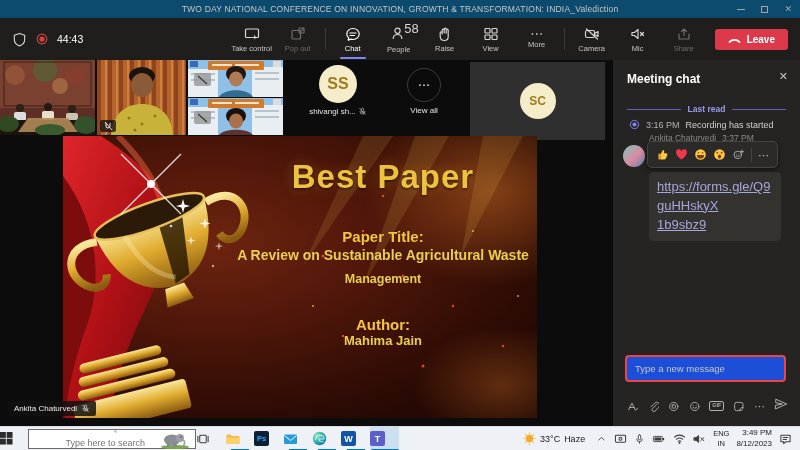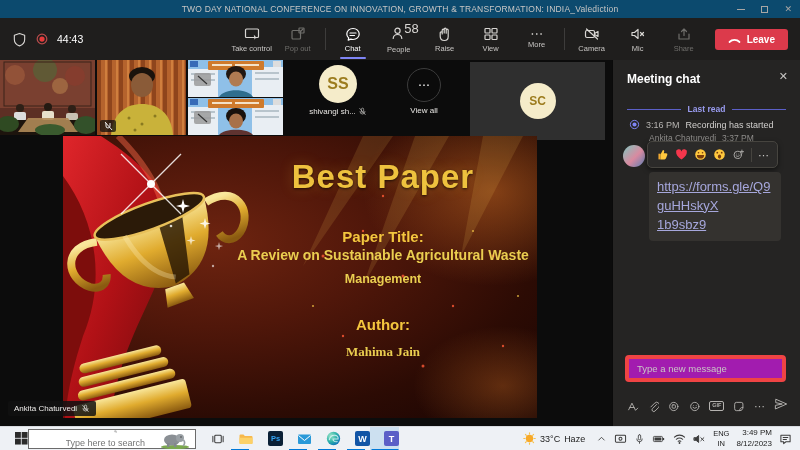--- a/index.html
+++ b/index.html
@@ -53,21 +53,21 @@
     background:radial-gradient(ellipse 95% 85% at 32% 38%, #6e2410 0%, #50170a 35%, #2c0b04 72%, #1b0503 100%); }
   .slide-overlay { position:absolute; inset:0; pointer-events:none; }
   .slide-text { position:absolute; left:172px; top:0; width:296px; height:100%;
     display:flex; flex-direction:column; align-items:center; text-align:center; }
   .s-title { margin-top:22px; font-size:33px; font-weight:bold; color:#eec23e; letter-spacing:1px;
     text-shadow:0 1px 3px rgba(0,0,0,.7), 0 0 14px rgba(255,190,60,.25); }
   .s-label { margin-top:32px; font-size:15px; font-weight:bold; color:#f3c63e; }
   .s-line1 { margin-top:2px; font-size:14px; font-weight:bold; color:#eace50; white-space:nowrap; }
   .s-line2 { margin-top:9px; font-size:12.5px; font-weight:bold; color:#eace50; }
   .s-author-label { margin-top:30px; font-size:15px; font-weight:bold; color:#f3c63e; }
-  .s-author { margin-top:11px; font-size:13px; font-weight:bold; color:#eace50;font-family:Liberation Serif, serif; }
+  .s-author { font-size:13px; font-weight:bold; color:#eace50; }
   .presenter-pill { position:absolute; left:8px; bottom:10px; background:rgba(18,18,18,.85);
     border-radius:2px; padding:3px 6px; display:flex; align-items:center; gap:4px;
     color:#eceae8; font-size:8px; }
 
   
   .chat { position:absolute; left:612px; top:60px; width:188px; height:366px; background:#252423;
     border-left:1px solid #0a0a0a; }
   .chat-header { position:absolute; top:12px; left:14px; color:#fff; font-size:12px; font-weight:bold; }
   .chat-close { position:absolute; top:10px; right:12px; color:#c8c6c4; font-size:11px; }
   .last-read { position:absolute; top:44px; left:14px; right:14px; display:flex; align-items:center; gap:7px; }
@@ -80,36 +80,36 @@
   .msg-avatar { position:absolute; top:85px; left:10px; width:22px; height:22px; border-radius:50%;
     background:linear-gradient(135deg,#7ec8c0 0%,#d98aa0 55%,#5a7fb5 100%); }
   .react-bar { position:absolute; top:81px; left:34px; height:27px; background:#2b2a29;
     border:1px solid #46443f; border-radius:5px; display:flex; align-items:center; gap:6px;
     padding:0 8px; box-shadow:0 2px 5px rgba(0,0,0,.5); }
   .react-bar .rsep { width:1px; height:14px; background:#46443f; }
   .react-more { color:#c8c6c4; font-size:11px; line-height:6px; }
   .msg-bubble { position:absolute; top:112px; left:36px; width:132px; background:#34322f;
     border-radius:4px; padding:6px 8px; }
   .msg-link { color:#a6a7dc; font-size:13px; text-decoration:underline; line-height:1.45; word-break:break-all; }
-  .compose-input { position:absolute; left:12px; right:14px; bottom:44px; height:27px; background:#a21caf;
-    border:4px solid #ef4444; border-radius:4px; color:#e8e6e3; font-size:9.5px; padding:0 8px;
+  .compose-input { position:absolute; left:12px; right:14px; bottom:44px; height:27px; background:#1d4ed8;
+    border:2px solid #ef4444; border-radius:4px; color:#e8e6e3; font-size:9.5px; padding:0 8px;
     font-family:"Liberation Sans", sans-serif; outline:none; }
   .compose-input::placeholder { color:#c8c6c4; }
   .compose-row { position:absolute; left:14px; right:12px; bottom:11px; display:flex;
     align-items:center; gap:9px; }
   svg.ci { stroke:#b5b3b0; fill:none; stroke-width:1.1; stroke-linecap:round; stroke-linejoin:round; }
   .gif-box { border:1px solid #b5b3b0; border-radius:2px; color:#b5b3b0; font-size:5.5px;
     font-weight:bold; padding:1px 2px; line-height:1; }
   .c-more { color:#b5b3b0; font-size:11px; line-height:6px; }
   .send-wrap { margin-left:auto; }
 
   
   .taskbar { position:absolute; bottom:0; left:0; right:0; height:24px; background:#eef1f5;
     display:flex; align-items:center; border-top:1px solid #d8dbe0; }
-  .tk-btn { height:24px; display:flex; align-items:center; justify-content:flex-end; position:relative; }
+  .tk-btn { height:24px; display:flex; align-items:center; justify-content:flex-start; position:relative; }
   .start { width:28px; }
   .searchbox { width:168px; height:20px; background:#fff; border:1px solid #6b6b6b;
     display:flex; align-items:center; gap:5px; padding-left:7px; position:relative;flex-direction:column; }
   .searchbox input { border:none; outline:none; width:100px; font-size:9px; color:#333;
     font-family:"Liberation Sans", sans-serif; background:transparent; }
   .search-eleph { position:absolute; right:2px; top:1px; }
   .appbtn { width:29px; }
   .openbar { position:absolute; bottom:0; left:50%; transform:translateX(-50%);
     width:18px; height:2px; background:#0078d7; }
   .appbtn.teams-active { background:rgba(0,120,215,.14); }

